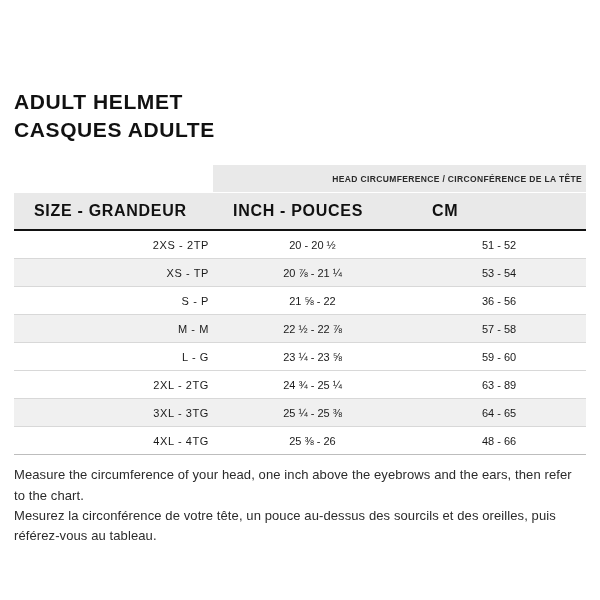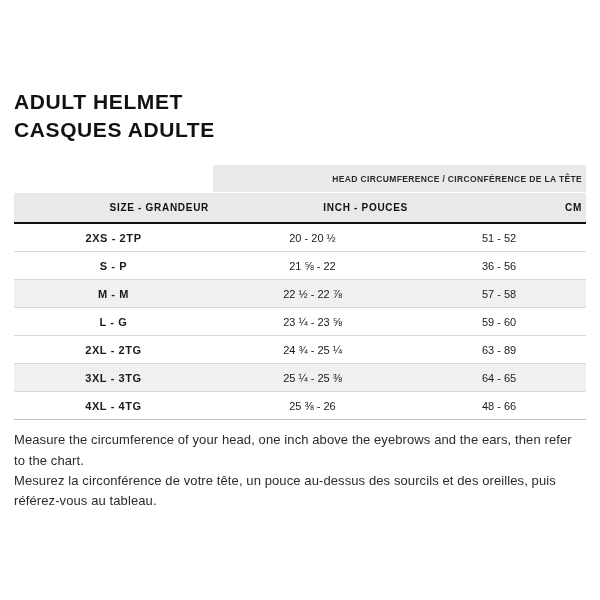--- a/index.html
+++ b/index.html
@@ -47,38 +47,39 @@
     text-align: right;
     padding: 9px 4px 8px 4px;
     color: #2a2a2a;
     border-bottom: 1px solid #ffffff;
   }
   .spanhead-blank {
     background: #ffffff;
   }
   .colhead-cell {
     background: #e9e9e9;
-    font-size: 10px;
+    font-size: 16px;
     font-weight: bold;
     letter-spacing: 0.7px;
-    text-align: right;
+    text-align: left;
     padding: 9px 4px 9px 20px;
     color: #111111;
     border-bottom: 2px solid #111111;
   }
   tbody td {
     font-size: 11px;
     text-align: center;
     padding: 8px 4px 7px 4px;
     border-bottom: 1px solid #d8d8d8;
     color: #1a1a1a;
   }
   tbody td.size-col {
-    font-weight: bold;
+    font-weight: normal;
     letter-spacing: 0.6px;
+    text-align: right;
   }
   tbody tr.odd td {
     background: #ffffff;
   }
   tbody tr.even td {
     background: #f0f0f0;
   }
   tbody tr:last-child td {
     border-bottom: 1px solid #bdbdbd;
   }
@@ -116,20 +117,25 @@
         <th class="colhead-cell">INCH - POUCES</th>
         <th class="colhead-cell">CM</th>
       </tr>
     </thead>
     <tbody>
       <tr class="odd">
         <td class="size-col">2XS - 2TP</td>
         <td>20 - 20 ½</td>
         <td>51 - 52</td>
       </tr>
+      <tr class="even">
+        <td class="size-col">XS - TP</td>
+        <td>20 ⅞ - 21 ¼</td>
+        <td>53 - 54</td>
+      </tr>
       <tr class="odd">
         <td class="size-col">S - P</td>
         <td>21 ⅝ - 22</td>
         <td>36 - 56</td>
       </tr>
       <tr class="even">
         <td class="size-col">M - M</td>
         <td>22 ½ - 22 ⅞</td>
         <td>57 - 58</td>
       </tr>

